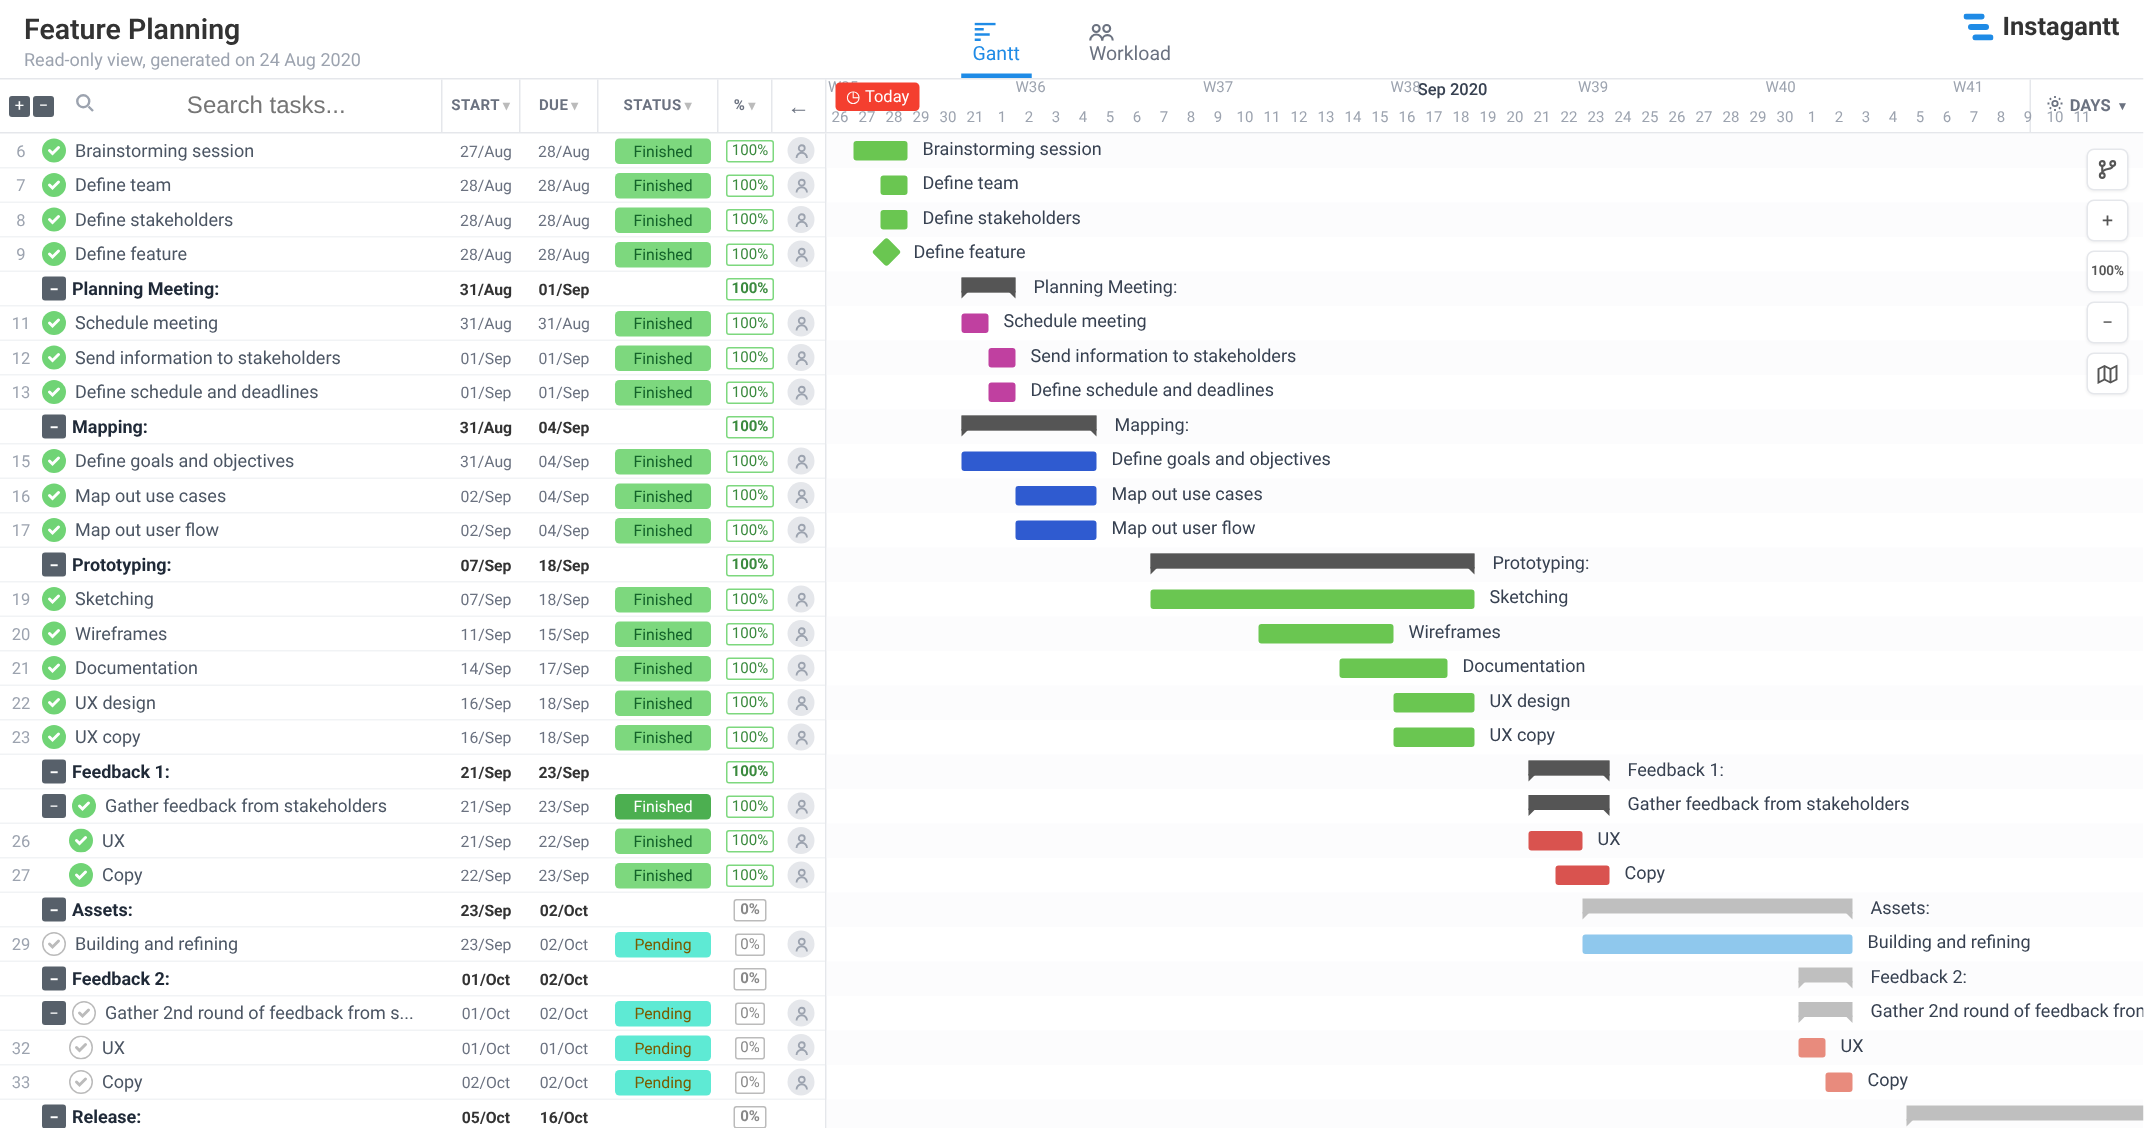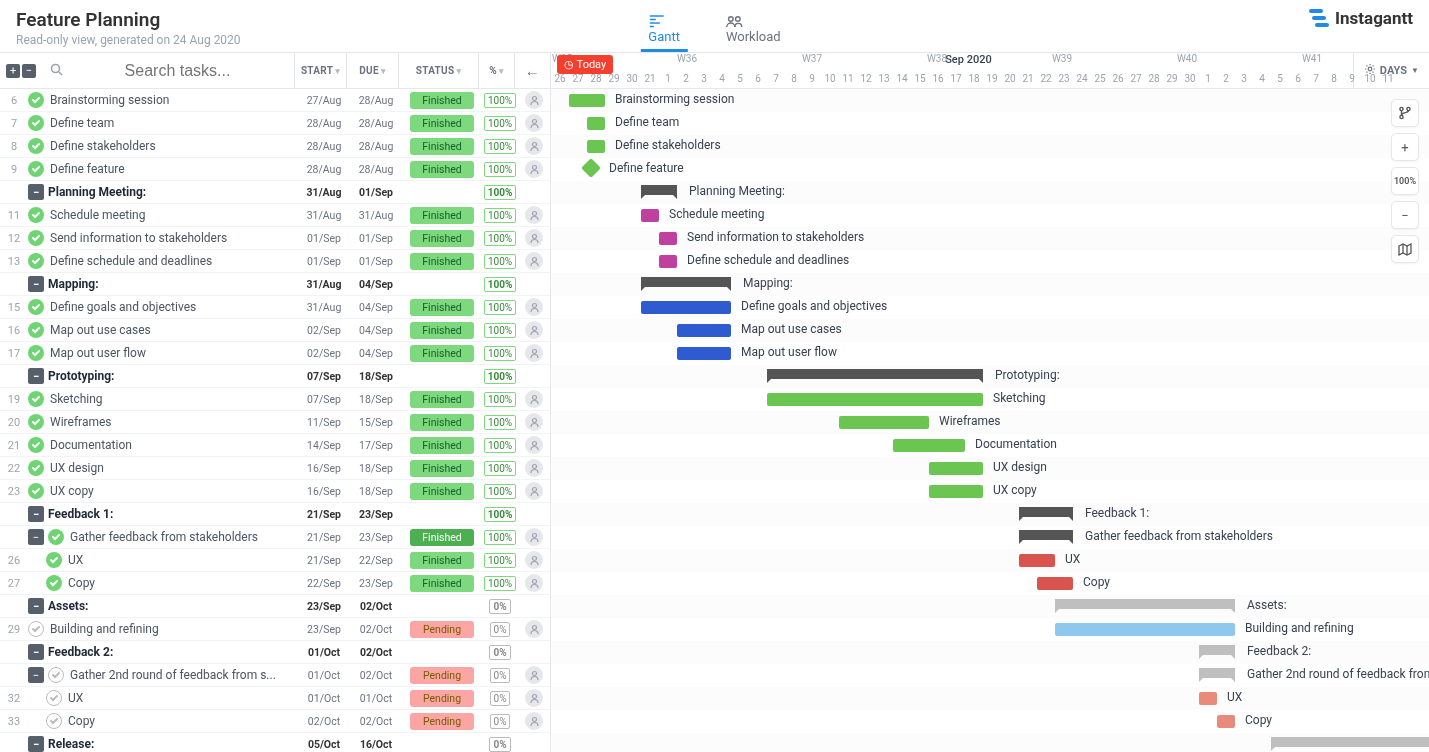--- a/index.html
+++ b/index.html
@@ -54,21 +54,21 @@
   .check.open svg { stroke:#bbb; }
   .task-name { flex:1; white-space:nowrap; overflow:hidden; text-overflow:ellipsis; color:#4b5563; padding-right:6px;}
   .row.section .task-name { color:#1f2937; }
   .indent-1 { padding-left: 18px; display:flex; align-items:center; flex:1; overflow:hidden;}
   .date-cell { width:52px; text-align:center; font-size:10.5px; color:#6b7280; }
   .row.section .date-cell { font-weight:700; color:#333;}
   .status-cell { width:80px; display:flex; align-items:center; justify-content:center; }
   .status-pill { padding: 2px 0; width:64px; text-align:center; border-radius:3px; font-size:10.5px; }
   .status-pill.finished { background:#7dd87e; color:#14632a; }
   .status-pill.finished-dark { background:#4caf50; color:#fff; }
-  .status-pill.pending { background:#fca5a5; color:#7a5c00; }
+  .status-pill.pending { background:#5eead4; color:#7a5c00; }
   .pct-cell { width:36px; display:flex; align-items:center; justify-content:center; }
   .pct-box { border:1px solid #7dd87e; color:#3a8a3e; font-size:10px; padding:1px 3px; border-radius:2px; }
   .pct-box.zero { border-color:#bbb; color:#888;}
   .assign-cell { width:32px; display:flex; align-items:center; justify-content:center;}
   .avatar-ph { width:18px; height:18px; border-radius:50%; background:#e5e7eb; display:flex; align-items:center; justify-content:center; }
   .avatar-ph svg { stroke:#9ca3af; }
   
   
   .gantt-rows { position:absolute; inset:0; }
   .grow { height:23px; position:relative; }

